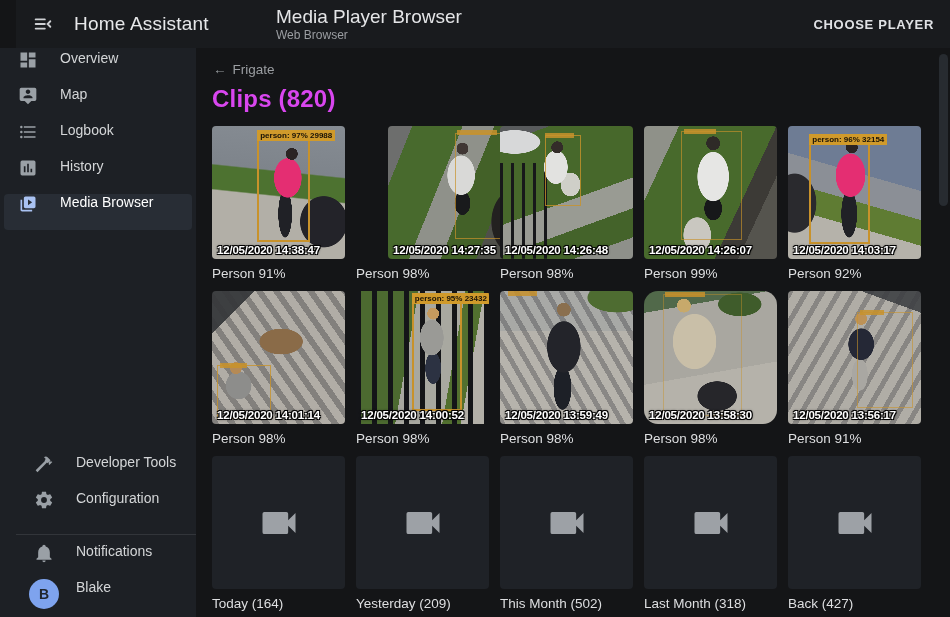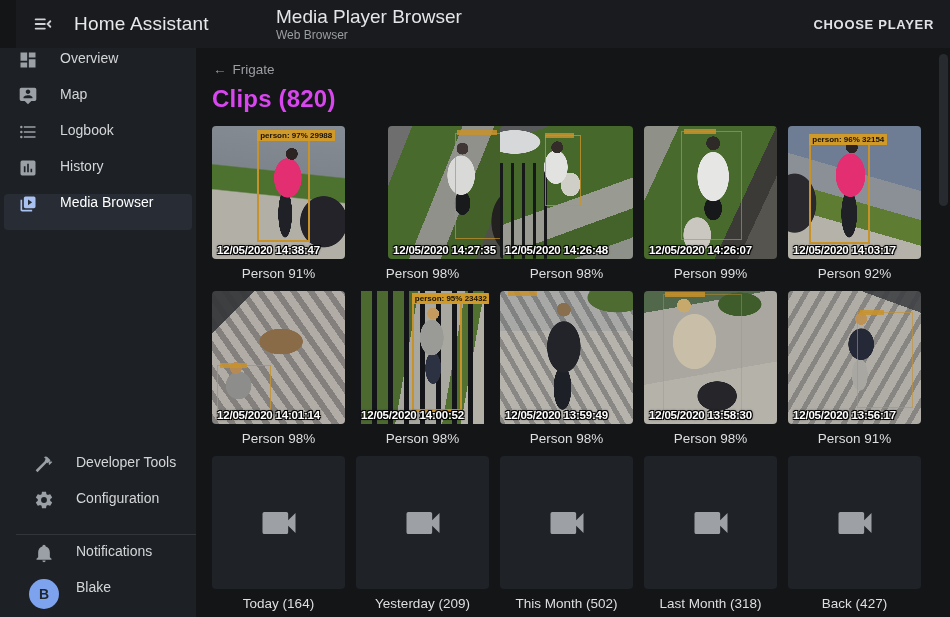--- a/index.html
+++ b/index.html
@@ -34,21 +34,21 @@
             margin-left:-5px; flex-shrink:0; }
   .sb-item.profile { gap:17px; }
 
   
   .main { position:absolute; left:196px; top:48px; right:0; bottom:0; background:#141517; overflow:hidden; }
   .back-link { display:inline-flex; align-items:center; gap:6px; margin:14px 0 0 17px;
                color:#9b9ea2; font-size:13.5px; cursor:pointer; }
   .clips-title { margin:7px 0 0 16px; color:#d946ef; font-size:24px; font-weight:700; letter-spacing:.2px; }
 
   .grid { position:absolute; left:16px; top:78px; display:grid;
-          grid-template-columns:repeat(5,133px); column-gap:11px; row-gap:10px;text-align:center; }
+          grid-template-columns:repeat(5,133px); column-gap:11px; row-gap:10px; }
   .card { cursor:pointer; }
   .thumb { position:relative; width:133px; height:133px; border-radius:4px; overflow:hidden;
            background-color:#23262b; background-repeat:no-repeat; }
   .card-label { margin-top:7px; font-size:13.5px; color:#dedfe1; }
 
   .ts { position:absolute; left:5px; bottom:3px; font-size:11.5px; font-weight:700; color:#fff;
         white-space:nowrap; letter-spacing:-.2px;
         text-shadow:1px 1px 0 #000,-1px -1px 0 #000,1px -1px 0 #000,-1px 1px 0 #000,0 0 3px #000; }
 
   .det { position:absolute; border:2px solid #c8922b; }
@@ -117,21 +117,21 @@
     radial-gradient(ellipse 30px 15px at 88% 5%, #4e6c31 97%, transparent),
     radial-gradient(ellipse 17px 26px at 48% 42%, #23242a 97%, transparent),
     radial-gradient(ellipse 9px 22px at 47% 73%, #1d2027 97%, transparent),
     repeating-linear-gradient(60deg, rgba(70,70,75,.4) 0 5px, rgba(0,0,0,0) 5px 13px),
     linear-gradient(180deg, #a8a9a6 0 30%, #b6b3ac 30%);}
   .s9{background-image:
     radial-gradient(circle 7px at 30% 11%, #c7a96b 97%, transparent),
     radial-gradient(ellipse 22px 28px at 38% 38%, #c9bfa8 97%, transparent),
     radial-gradient(ellipse 20px 15px at 55% 79%, #26262a 97%, transparent),
     radial-gradient(ellipse 22px 12px at 72% 10%, #3f5c2b 97%, transparent),
-    linear-gradient(170deg, #51694a 0 14%, #a9a7a0 14% 60%, #b5b2aa 60%);}
+    linear-gradient(170deg, #51694a 0 14%, #a9a7a0 14% 60%, #b5b2aa 60%); border-radius: 14px;}
   .s10{background-image:
     radial-gradient(circle 6px at 55% 21%, #bd9257 97%, transparent),
     radial-gradient(ellipse 13px 16px at 55% 40%, #252836 97%, transparent),
     radial-gradient(ellipse 8px 16px at 54% 63%, #a9a7a2 97%, transparent),
     repeating-linear-gradient(120deg, rgba(60,60,65,.35) 0 5px, rgba(0,0,0,0) 5px 14px),
     linear-gradient(200deg, #4a4c4e 0 12%, #b0ada6 12%);}
 
   .thumb.folder { background:#1f2227; display:flex; align-items:center; justify-content:center; }
   .thumb.folder svg { width:44px; height:44px; fill:#9da1a6; }
 

